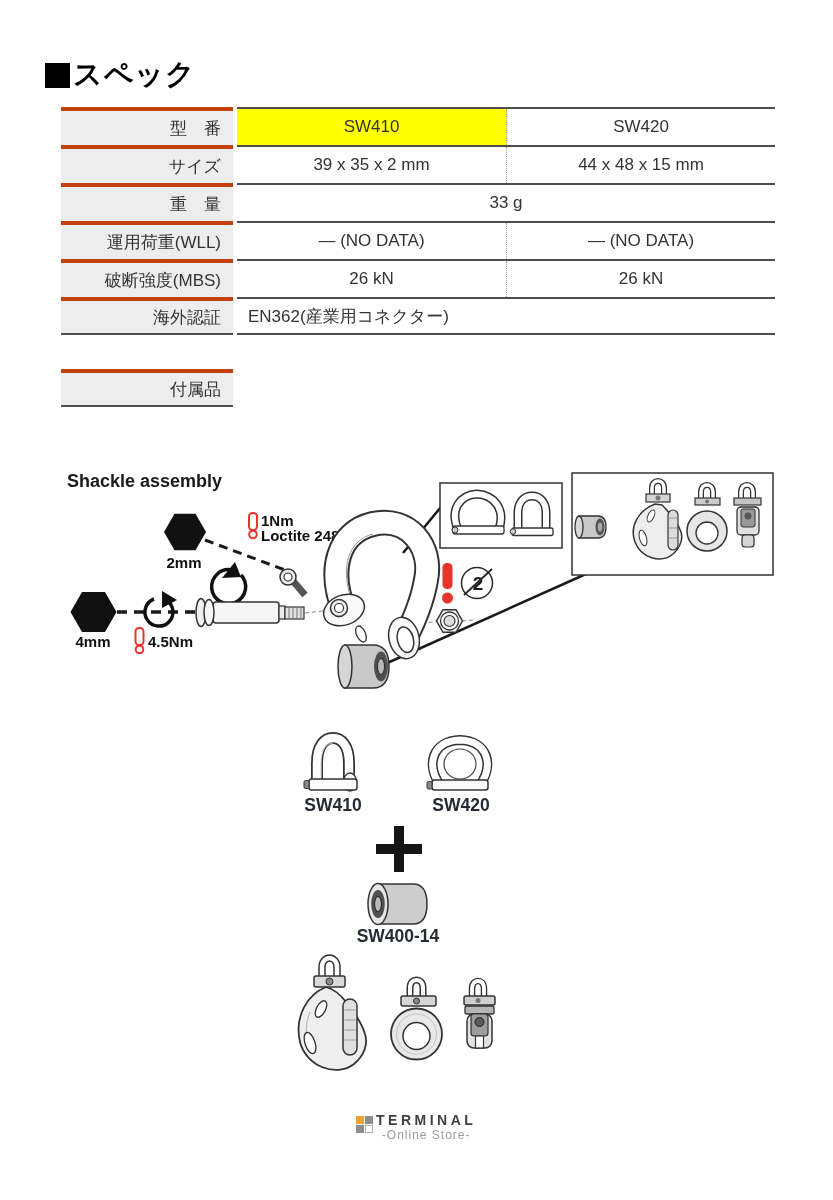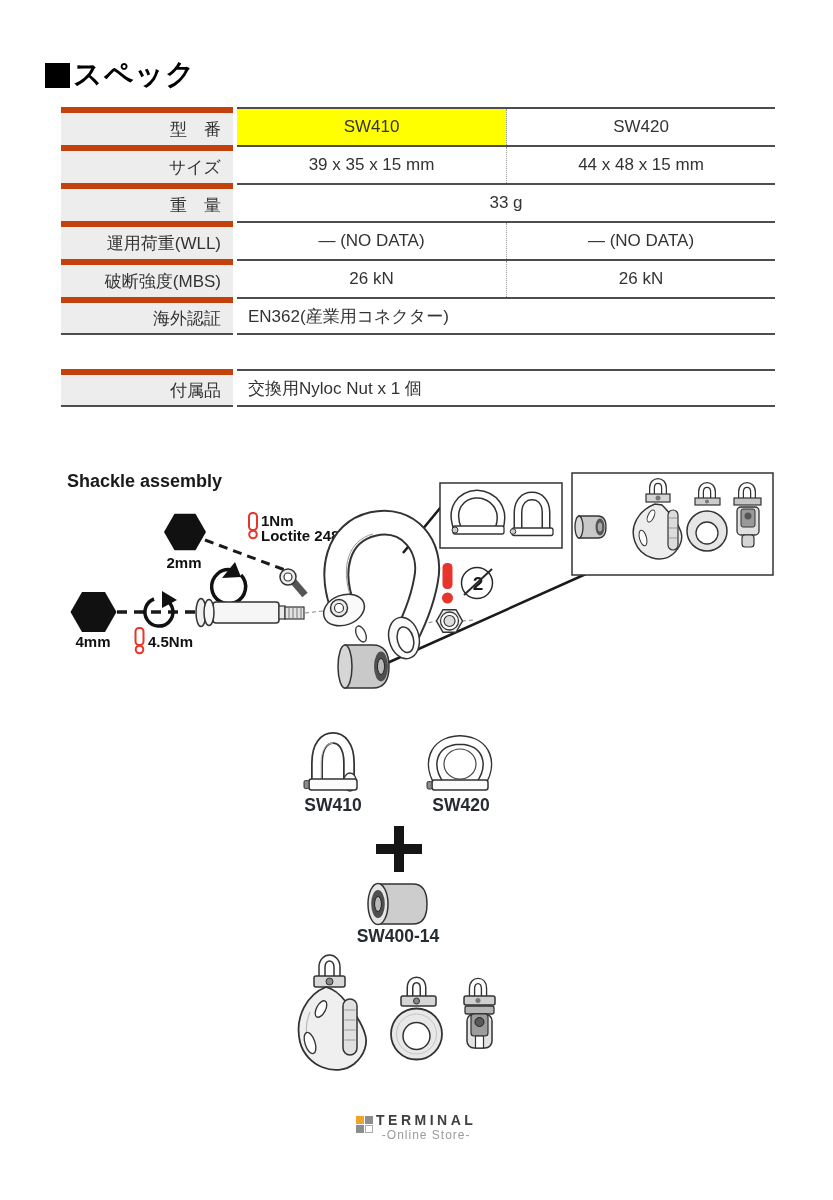--- a/index.html
+++ b/index.html
@@ -7,21 +7,21 @@
   .page { position: relative; width: 833px; height: 1200px; background: #ffffff; overflow: hidden; }
 
   
   .heading { position: absolute; left: 45px; top: 55px; display: flex; align-items: center; gap: 3px; }
   .heading .sq { width: 25px; height: 25px; background: #000; }
   .heading .ttl { font-size: 29px; font-weight: bold; color: #000; letter-spacing: 1px; }
 
   
   .spec-table { position: absolute; left: 61px; top: 107px; width: 714px; font-size: 17px; color: #333; }
   .trow { display: flex; height: 38px; }
-  .tlabel { width: 172px; margin-right: 4px; background: #ededed; border-top: 6px solid #c2410c;
+  .tlabel { width: 172px; margin-right: 4px; background: #ededed; border-top: 4px solid #c2410c;
             display: flex; align-items: center; justify-content: flex-end; padding-right: 12px; }
   .tvals { flex: 1; display: flex; border-top: 2px solid #4d4d4d; }
   .tv { display: flex; align-items: center; justify-content: center; }
   .tv1 { width: 270px; border-right: 1px dotted #9f9f9f; }
   .tv2 { flex: 1; }
   .tspan { flex: 1; display: flex; align-items: center; padding-left: 11px; }
   .bend .tlabel, .bend .tvals { border-bottom: 2px solid #4d4d4d; }
   .acc { margin-top: 34px; }
 
   
@@ -56,21 +56,21 @@
     <div class="trow">
       <div class="tlabel">型　番</div>
       <div class="tvals">
         <div class="tv tv1" style="background: rgb(255, 255, 0);">SW410</div>
         <div class="tv tv2">SW420</div>
       </div>
     </div>
     <div class="trow">
       <div class="tlabel">サイズ</div>
       <div class="tvals">
-        <div class="tv tv1">39 x 35 x 15 mm</div>
+        <div class="tv tv1">39 x 35 x 2 mm</div>
         <div class="tv tv2">44 x 48 x 15 mm</div>
       </div>
     </div>
     <div class="trow">
       <div class="tlabel">重　量</div>
       <div class="tvals">
         <div class="tv tv2">33 g</div>
       </div>
     </div>
     <div class="trow">
@@ -88,23 +88,20 @@
       </div>
     </div>
     <div class="trow bend">
       <div class="tlabel">海外認証</div>
       <div class="tvals">
         <div class="tspan">EN362(産業用コネクター)</div>
       </div>
     </div>
     <div class="trow bend acc">
       <div class="tlabel">付属品</div>
-      <div class="tvals">
-        <div class="tspan">交換用Nyloc Nut x 1 個</div>
-      </div>
     </div>
   </div>
 
   <svg class="svg-assembly" viewBox="0 0 745 250">
     <text class="t-title" x="12" y="29">Shackle assembly</text>
 
     <line x1="348" y1="95" x2="400" y2="32" stroke="#1a1a1a" stroke-width="2.5"></line>
     <line x1="330" y1="206" x2="560" y2="103" stroke="#1a1a1a" stroke-width="2.5"></line>
     <line x1="150" y1="82" x2="230" y2="112" stroke="#1a1a1a" stroke-width="3" stroke-dasharray="9 6"></line>
     <line x1="62" y1="154" x2="140" y2="154" stroke="#1a1a1a" stroke-width="3.5" stroke-dasharray="10 7"></line>

